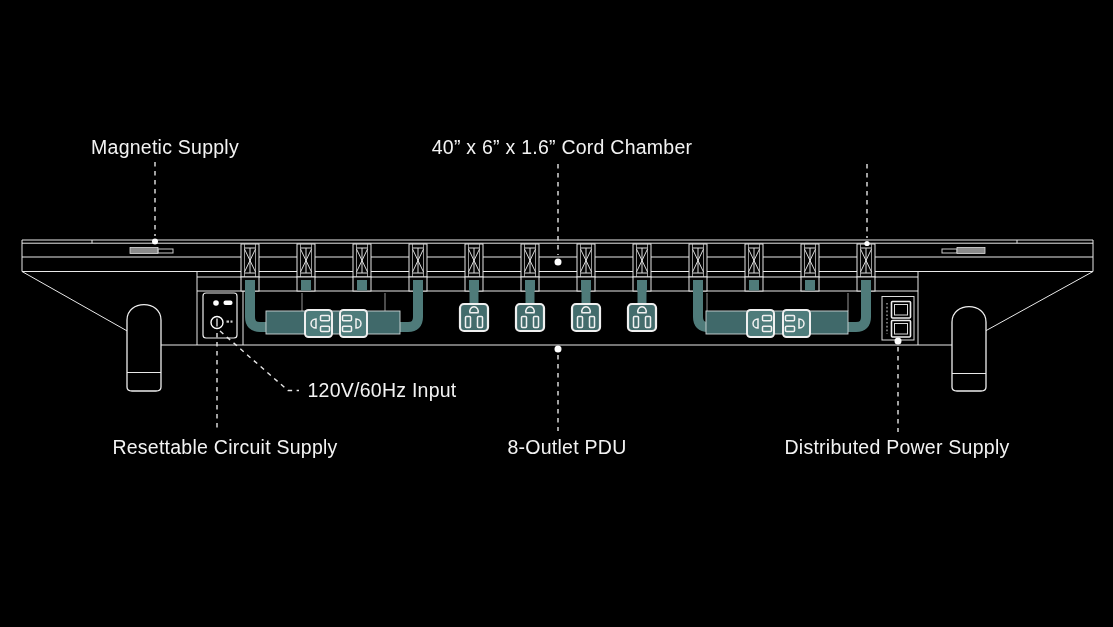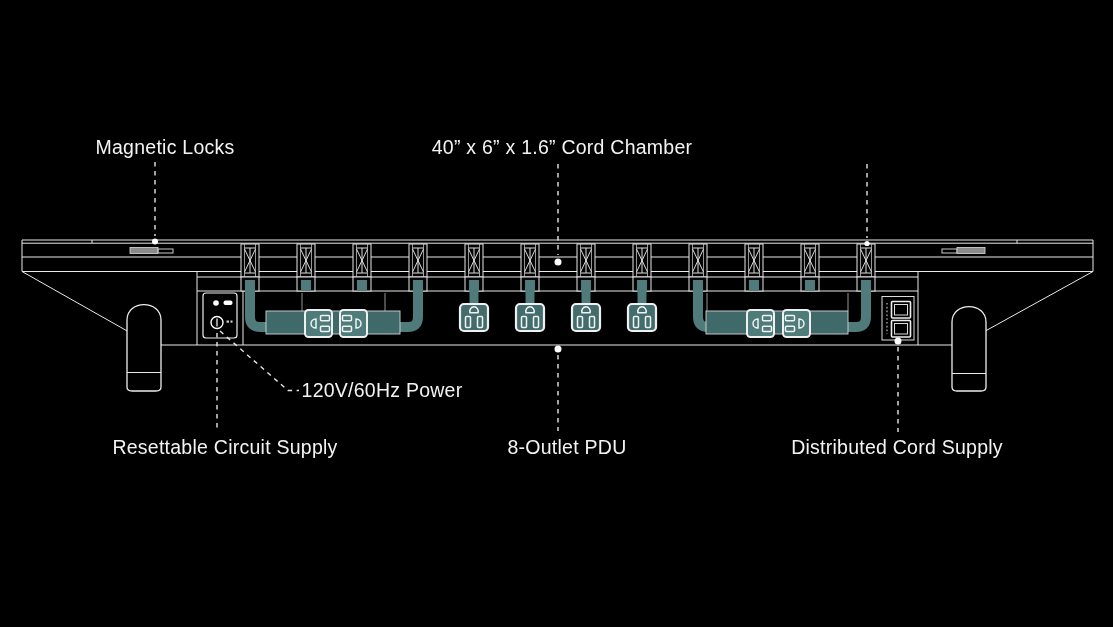--- a/index.html
+++ b/index.html
@@ -151,19 +151,19 @@
       <circle class="dot" cx="867" cy="243.5" r="2.6"></circle>
       <circle class="dot" cx="558" cy="349" r="3.5"></circle>
       <path class="callout" d="M558,355 V431"></path>
       <circle class="dot" cx="898" cy="341" r="3.5"></circle>
       <path class="callout" d="M898,347 V432"></path>
       <path class="callout" d="M217,333 V429"></path>
       <path class="callout" d="M220,331 L288,390.5 H299"></path>
     </g>
   </svg>
 
-  <div class="lbl" style="left:165px;top:136px">Magnetic Locks</div>
+  <div class="lbl" style="left:165px;top:136px">Magnetic Supply</div>
   <div class="lbl" style="left:562px;top:136px">40” x 6” x 1.6” Cord Chamber</div>
-  <div class="lbl" style="left:382px;top:379px">120V/60Hz Power</div>
+  <div class="lbl" style="left:382px;top:379px">120V/60Hz Input</div>
   <div class="lbl" style="left:225px;top:436px">Resettable Circuit Supply</div>
   <div class="lbl" style="left:567px;top:436px">8-Outlet PDU</div>
-  <div class="lbl" style="left:897px;top:436px">Distributed Cord Supply</div>
+  <div class="lbl" style="left:897px;top:436px">Distributed Power Supply</div>
 </div>
 
 </body></html>

